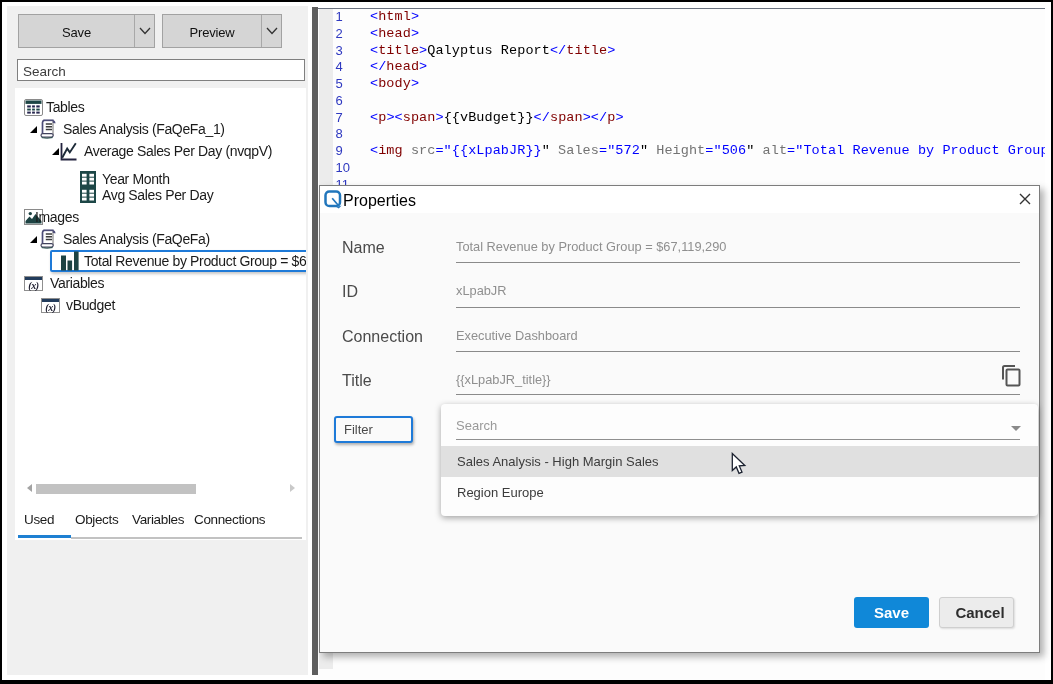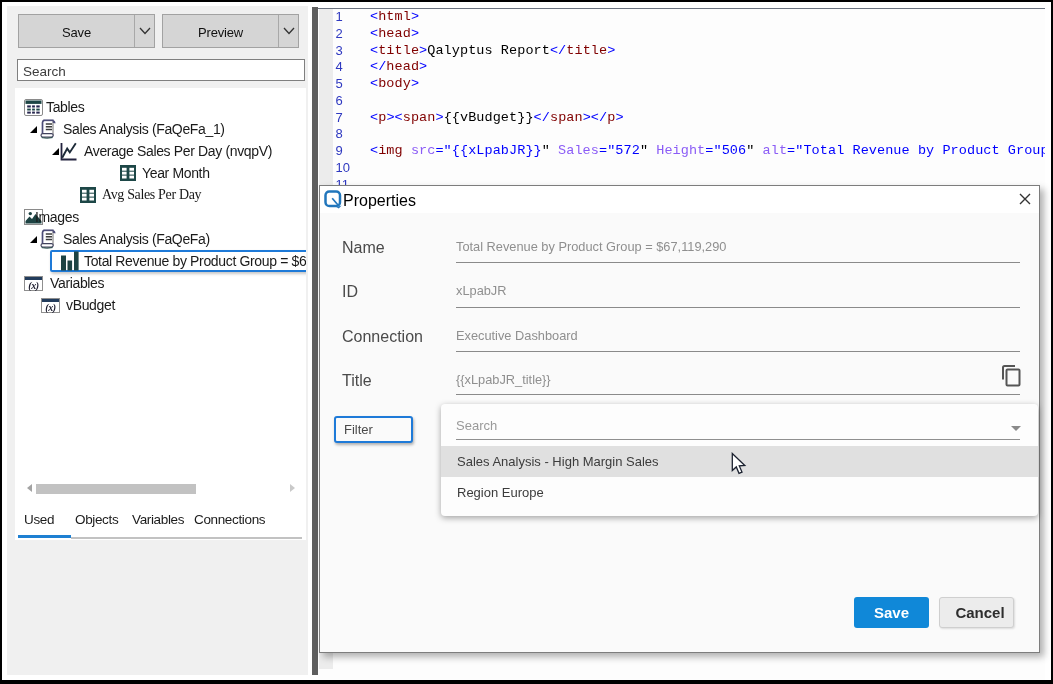--- a/index.html
+++ b/index.html
@@ -32,21 +32,21 @@
   .underline-blue{left:12px;top:531px;width:55px;height:3px;background:#1e80d2;}
   .underline-gray{left:67px;top:531px;width:232px;height:2px;background:#bdbdbd;}
   
   .splitter{left:312px;top:7px;width:6px;height:668px;background:#5e5e5e;}
   .editor{left:318px;top:8px;width:728px;height:671px;background:#fdfdfd;border-top:1px solid #6b7280;overflow:hidden;}
   .gutterstrip{left:319px;top:9px;width:14px;height:660px;background:#ececec;}
   .lnums{left:335.5px;top:9px;width:30px;color:#2e38c0;font-size:13px;line-height:16.75px;font-family:"Liberation Sans",sans-serif;}
   .code{left:370px;top:9px;font-family:"Liberation Mono",monospace;font-size:13.5px;letter-spacing:0.075px;line-height:16.75px;white-space:pre;color:#000;}
   .code .d{color:#0000ff;}  
   .code .t{color:#800000;}  
-  .code .a{color:#8b5cf6;}  
+  .code .a{color:#737373;}  
   
   .modal{left:319px;top:185px;width:721px;height:468px;background:#fafafa;border:1px solid #7d7d7d;box-sizing:border-box;box-shadow:4px 4px 7px rgba(0,0,0,0.3);}
   .mhead{position:absolute;left:0;top:0;width:100%;height:27px;background:#fff;}
   .mtitle{position:absolute;left:23px;top:6px;font-size:16px;color:#000;}
   .mx{position:absolute;left:694px;top:2px;width:22px;height:22px;}
   .mrow-label{position:absolute;left:22px;font-size:16px;color:#4a4a4a;}
   .mrow-value{position:absolute;left:136px;font-size:12.8px;color:#8f8f8f;}
   .mline{position:absolute;left:136px;width:564px;height:1px;background:#8a8a8a;}
   .filterbox{position:absolute;left:14px;top:230px;width:79px;height:27px;border:2px solid #1e7ad8;border-radius:3px;background:#fafafa;box-sizing:border-box;box-shadow:1px 2px 3px rgba(0,0,0,0.3);font-size:13px;color:#4a4a4a;display:flex;align-items:center;padding-left:8px;}
   .ddp{position:absolute;left:121px;top:218px;width:597px;height:112px;background:#fdfdfd;border-radius:4px;box-shadow:0 2px 6px rgba(0,0,0,0.35);}
@@ -64,21 +64,21 @@
 
   <div class="abs panel">
     <div class="btn" style="left:11px;width:137px;">
       <div class="lab">Save</div>
       <div class="chev">
           <svg width="12" height="8" viewBox="0 0 12 8">
             <path d="M1 1 L6 6.5 L11 1" fill="none" stroke="#333" stroke-width="1.3"></path>
           </svg>
         </div>
     </div>
-    <div class="btn" style="left:155px;width:137px;">
+    <div class="btn" style="left:155px;width:120px;">
       <div class="lab">Preview</div>
       <div class="chev">
           <svg width="12" height="8" viewBox="0 0 12 8">
             <path d="M1 1 L6 6.5 L11 1" fill="none" stroke="#333" stroke-width="1.3"></path>
           </svg>
         </div>
     </div>
     <div class="abs search">Search</div>
     <div class="abs treebox" id="treebox">
         <div class="trow" style="left:0;top:8px;width:298px;">
@@ -124,21 +124,21 @@
         <div class="arrow" style="left:37px;top:60px;"></div>
         <div class="trow" style="left:0;top:52px;width:298px;">
           <span class="ic" style="position:absolute;left:44px;">
             <svg width="19" height="19" viewBox="0 0 19 19">
               <path d="M2.5 1 V17.5 H17.5" fill="none" stroke="#23233f" stroke-width="1.8"></path>
               <path d="M3.2 15.8 L8.2 6.6 L10.8 10.4 L16.8 1.2" fill="none" stroke="#1c2a38" stroke-width="1.9"></path>
             </svg>
           </span>
           <span style="position:absolute;left:69px;">Average Sales Per Day (nvqpV)</span>
         </div>
-        <div class="trow" style="left:0;top:74px;width:298px;margin-left:40px;">
+        <div class="trow" style="left:0;top:80px;width:298px;">
           <span class="ic" style="position:absolute;left:65px;">
             <svg width="16" height="16" viewBox="0 0 16 16">
               <rect x="0" y="0" width="16" height="16" fill="#1d4747"></rect>
               <g fill="#fff">
                 <rect x="2" y="2.8" width="4.6" height="2.9"></rect>
                 <rect x="9.4" y="2.8" width="4.6" height="2.9"></rect>
                 <rect x="2" y="6.7" width="4.6" height="2.9"></rect>
                 <rect x="9.4" y="6.7" width="4.6" height="2.9"></rect>
                 <rect x="2" y="10.6" width="4.6" height="2.9"></rect>
                 <rect x="9.4" y="10.6" width="4.6" height="2.9"></rect>
@@ -154,21 +154,21 @@
               <g fill="#fff">
                 <rect x="2" y="2.8" width="4.6" height="2.9"></rect>
                 <rect x="9.4" y="2.8" width="4.6" height="2.9"></rect>
                 <rect x="2" y="6.7" width="4.6" height="2.9"></rect>
                 <rect x="9.4" y="6.7" width="4.6" height="2.9"></rect>
                 <rect x="2" y="10.6" width="4.6" height="2.9"></rect>
                 <rect x="9.4" y="10.6" width="4.6" height="2.9"></rect>
               </g>
             </svg>
           </span>
-          <span style="position:absolute;left:87px;font-family:Liberation Serif, serif;">Avg Sales Per Day</span>
+          <span style="position:absolute;left:87px;">Avg Sales Per Day</span>
         </div>
         <div class="trow" style="left:0;top:118px;width:298px;">
           <span class="ic" style="position:absolute;left:9px;">
             <svg width="19" height="16" viewBox="0 0 19 16">
               <rect x="0.5" y="0.5" width="18" height="15" fill="#fff" stroke="#8a8a8a"></rect>
               <circle cx="6.3" cy="4.6" r="1.7" fill="#1d4343"></circle>
               <path d="M1.5 12 L5.5 7.5 L8 10 L11.5 5 L17.5 12 V14.5 H1.5 Z" fill="#1d4343"></path>
             </svg>
           </span>
           <span style="position:absolute;left:20px;">Images</span>

